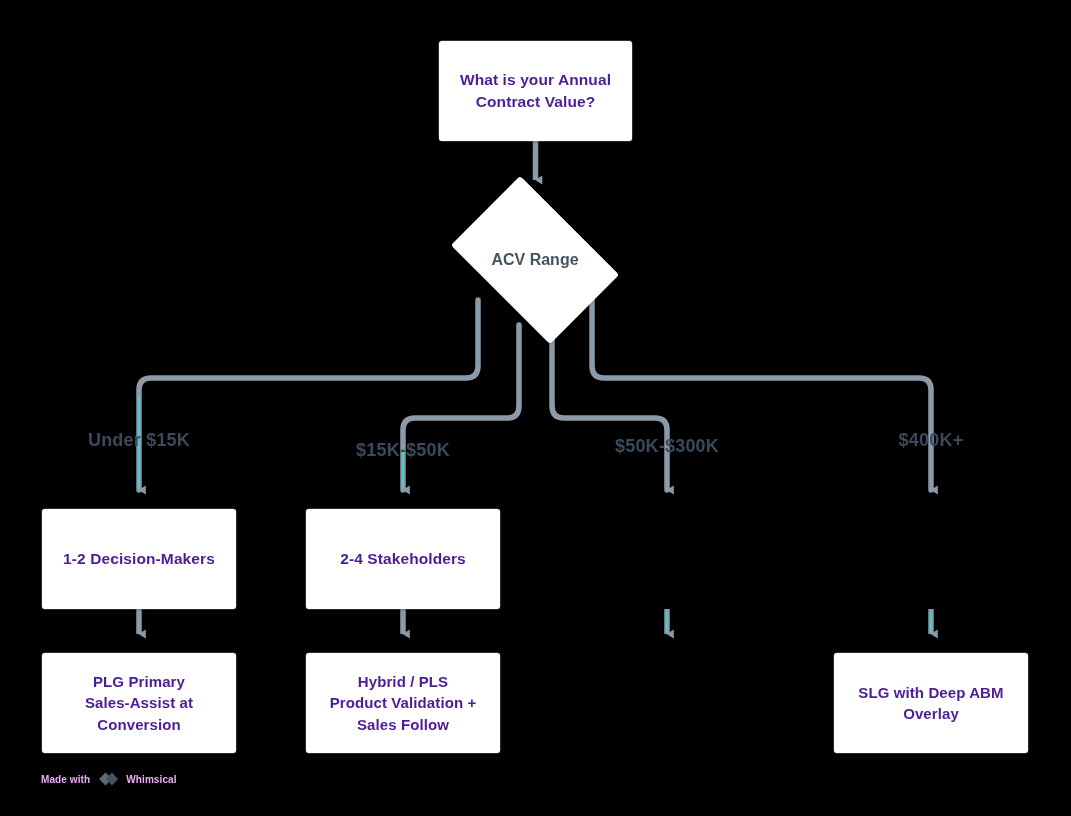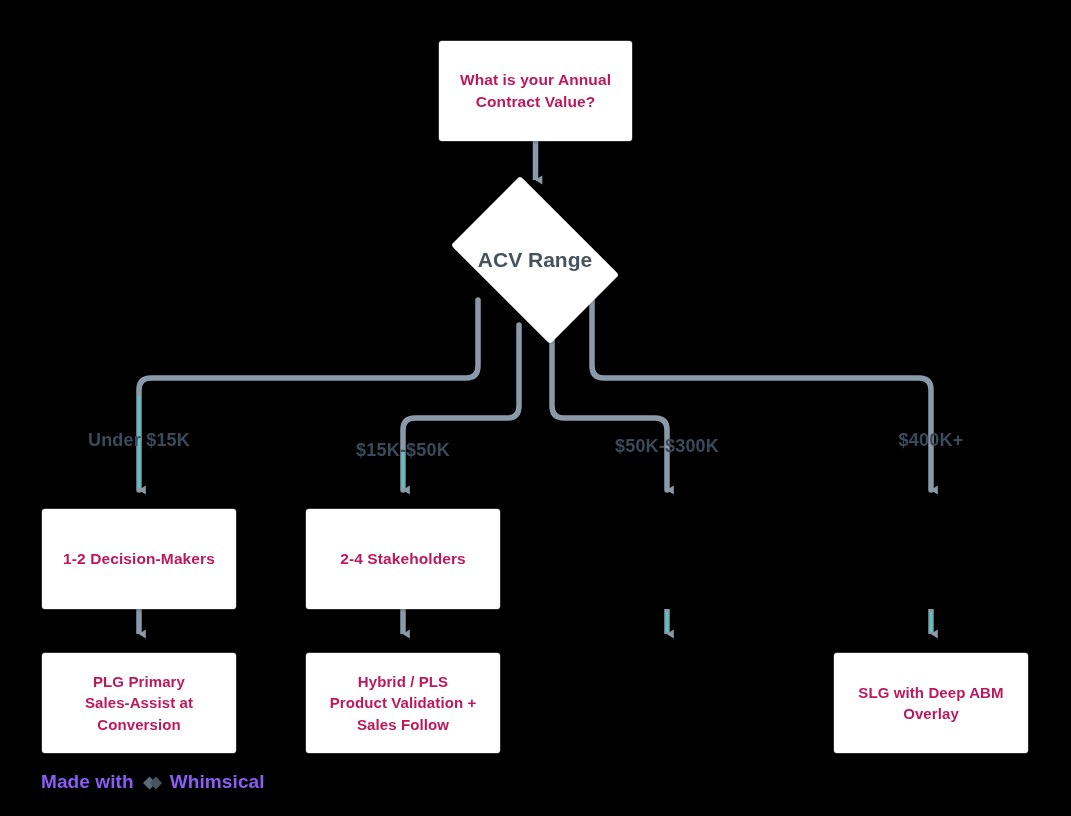--- a/index.html
+++ b/index.html
@@ -29,21 +29,21 @@
   .node {
     position: absolute;
     background: #ffffff;
     border-radius: 3px;
     box-shadow: 0 1px 3px rgba(0,0,0,0.35), 0 0 0 0.5px rgba(200,210,218,0.5);
     display: flex;
     align-items: center;
     justify-content: center;
     text-align: center;
     box-sizing: border-box;
-    color: #be185d;
+    color: #4c1d95;
     font-weight: bold;
     letter-spacing: 0.1px;
   }
   .node-text {
     display: block;
     width: 100%;
     white-space: pre-line;
     line-height: 1.42;
   }
   .node-question {
@@ -75,21 +75,21 @@
   .diamond-label {
     position: absolute;
     left: 0;
     top: 0;
     width: 194px;
     height: 140px;
     display: flex;
     align-items: center;
     justify-content: center;
     color: #44545f;
-    font-size: 21px;
+    font-size: 16px;
     font-weight: bold;
   }
   .node-row1 {
     top: 509px;
     width: 194px;
     height: 100px;
     font-size: 15.5px;
   }
   .node-row2 {
     top: 653px;
@@ -112,22 +112,22 @@
     letter-spacing: 0.2px;
   }
 
   .watermark {
     position: absolute;
     left: 41px;
     top: 771px;
     display: flex;
     align-items: center;
     gap: 7px;
-    color: #8b5cf6;
-    font-size: 19px;
+    color: #f0abfc;
+    font-size: 10px;
     font-weight: bold;
     letter-spacing: 0.1px;
   }
   .wm-logo {
     display: inline-block;
     width: 22px;
     height: 16px;
     position: relative;
   }
 </style>

